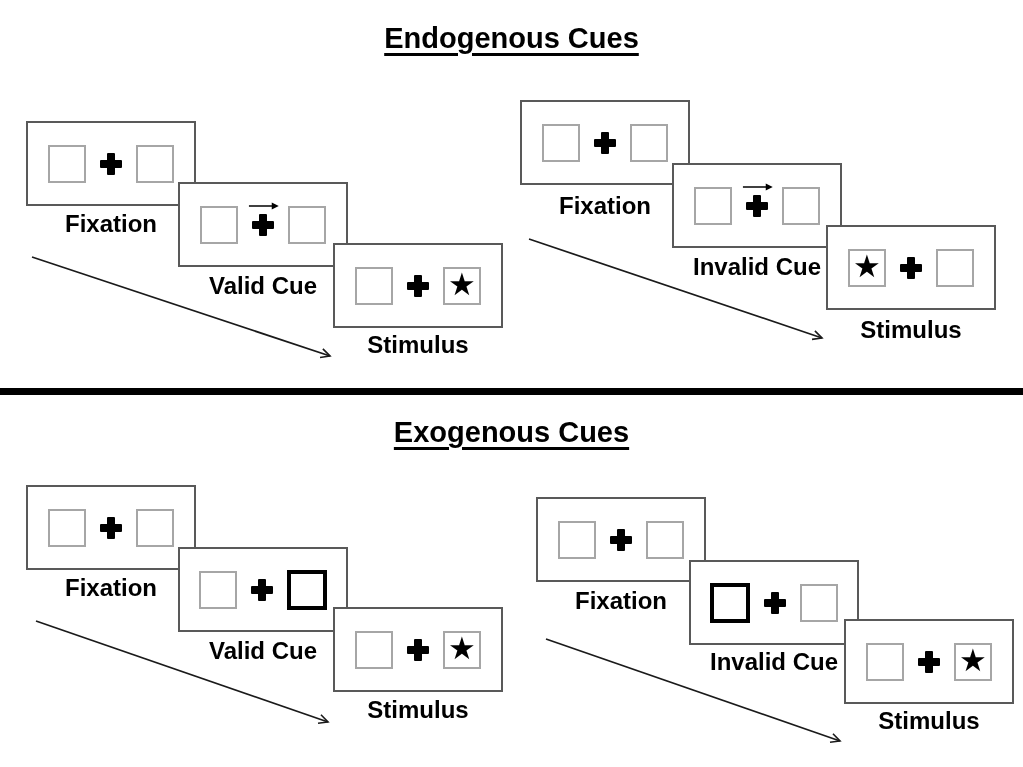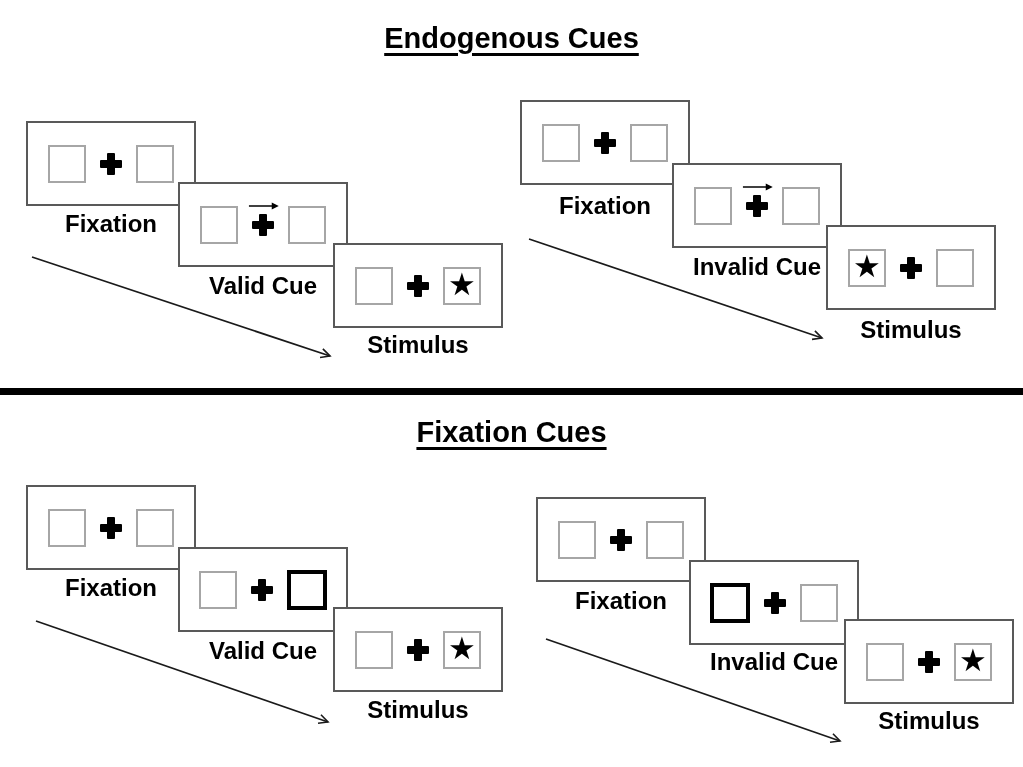--- a/index.html
+++ b/index.html
@@ -160,21 +160,21 @@
       </marker>
     </defs>
     <line x1="32" y1="257" x2="330" y2="356" stroke="#1a1a1a" stroke-width="1.7" marker-end="url(#ah)"></line>
     <line x1="529" y1="239" x2="822" y2="338" stroke="#1a1a1a" stroke-width="1.7" marker-end="url(#ah)"></line>
     <line x1="36" y1="621" x2="328" y2="722" stroke="#1a1a1a" stroke-width="1.7" marker-end="url(#ah)"></line>
     <line x1="546" y1="639" x2="840" y2="741" stroke="#1a1a1a" stroke-width="1.7" marker-end="url(#ah)"></line>
   </svg>
 
   <div class="section-title title-endo">Endogenous Cues</div>
   <div class="divider"></div>
-  <div class="section-title title-exo">Fixation Cues</div>
+  <div class="section-title title-exo">Exogenous Cues</div>
 
   <div class="slide q1s1">
     <div class="row">
       <span class="sq"></span>
       <span class="plus-wrap">
           <span class="plus"></span>
         </span>
       <span class="sq"></span>
     </div>
   </div>

